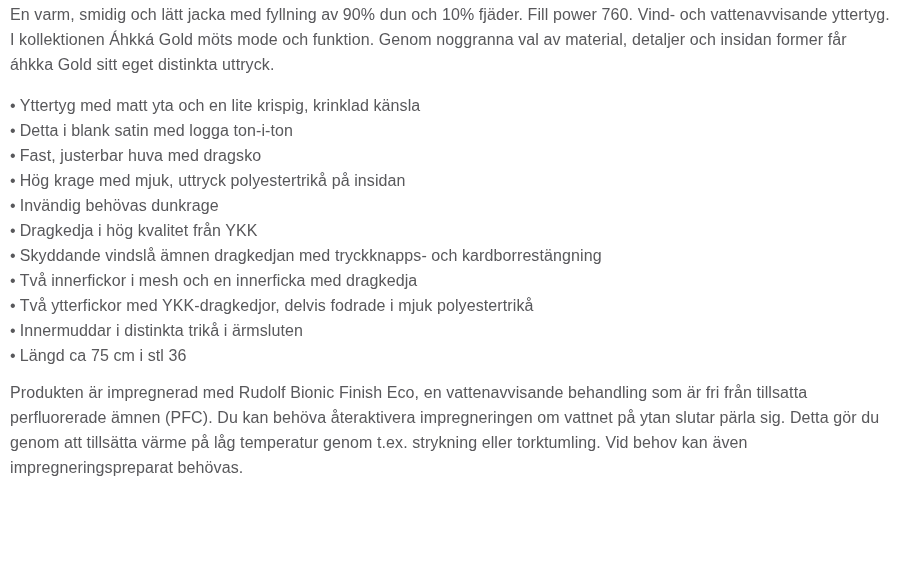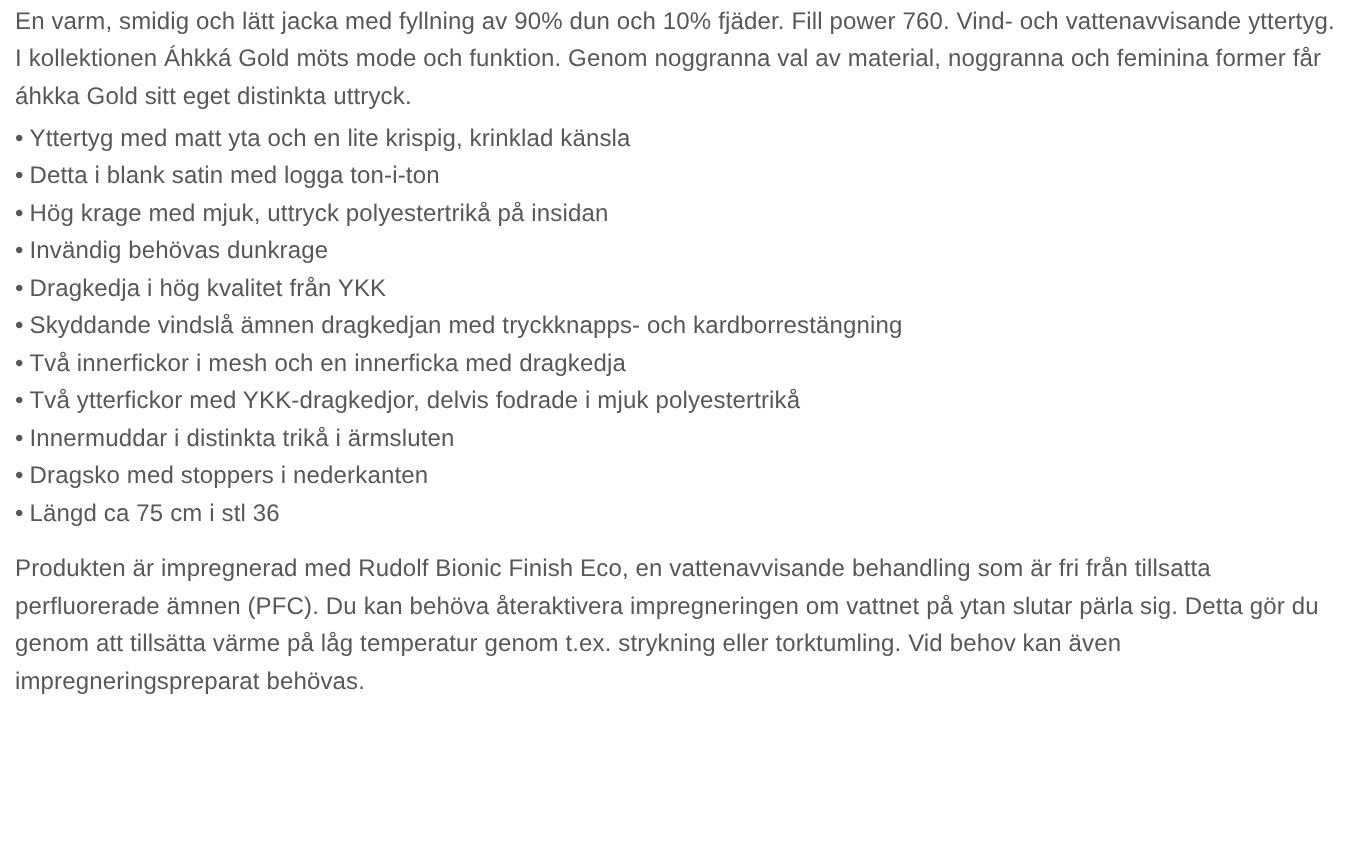--- a/index.html
+++ b/index.html
@@ -18,50 +18,50 @@
       font-size: 16px;
       line-height: 25px;
       color: #58585b;
       letter-spacing: 0.1px;
     }
     .page p {
       margin: 0;
     }
     .feature-list {
       list-style: none;
-      margin: 3px 0 12px 0;
+      margin: 16px 0 12px 0;
       padding: 0;
     }
     .feature-list li {
       margin: 0;
       padding: 0;
     }
     .bullet {
       display: inline-block;
       margin-right: 4px;
     }
   </style>
 </head>
 <body>
 
 <div class="page">
 
   <p>En varm, smidig och lätt jacka med fyllning av 90% dun och 10% fjäder. Fill power 760. Vind- och vattenavvisande yttertyg.</p>
 
-  <p>I kollektionen Áhkká Gold möts mode och funktion. Genom noggranna val av material, noggranna och feminina former får áhkka Gold sitt eget distinkta uttryck.</p>
+  <p>I kollektionen Áhkká Gold möts mode och funktion. Genom noggranna val av material, detaljer och insidan former får áhkka Gold sitt eget distinkta uttryck.</p>
 
   <ul class="feature-list">
     <li><span class="bullet">•</span><span>Yttertyg med matt yta och en lite krispig, krinklad känsla</span></li>
     <li><span class="bullet">•</span><span>Detta i blank satin med logga ton-i-ton</span></li>
+    <li><span class="bullet">•</span><span>Fast, justerbar huva med dragsko</span></li>
     <li><span class="bullet">•</span><span>Hög krage med mjuk, uttryck polyestertrikå på insidan</span></li>
     <li><span class="bullet">•</span><span>Invändig behövas dunkrage</span></li>
     <li><span class="bullet">•</span><span>Dragkedja i hög kvalitet från YKK</span></li>
     <li><span class="bullet">•</span><span>Skyddande vindslå ämnen dragkedjan med tryckknapps- och kardborrestängning</span></li>
     <li><span class="bullet">•</span><span>Två innerfickor i mesh och en innerficka med dragkedja</span></li>
     <li><span class="bullet">•</span><span>Två ytterfickor med YKK-dragkedjor, delvis fodrade i mjuk polyestertrikå</span></li>
     <li><span class="bullet">•</span><span>Innermuddar i distinkta trikå i ärmsluten</span></li>
-    <li><span class="bullet">•</span><span>Dragsko med stoppers i nederkanten</span></li>
     <li><span class="bullet">•</span><span>Längd ca 75 cm i stl 36</span></li>
   </ul>
 
   <p>Produkten är impregnerad med Rudolf Bionic Finish Eco, en vattenavvisande behandling som är fri från tillsatta perfluorerade ämnen (PFC). Du kan behöva återaktivera impregneringen om vattnet på ytan slutar pärla sig. Detta gör du genom att tillsätta värme på låg temperatur genom t.ex. strykning eller torktumling. Vid behov kan även impregneringspreparat behövas.</p>
 
 </div>
 
 </body></html>

